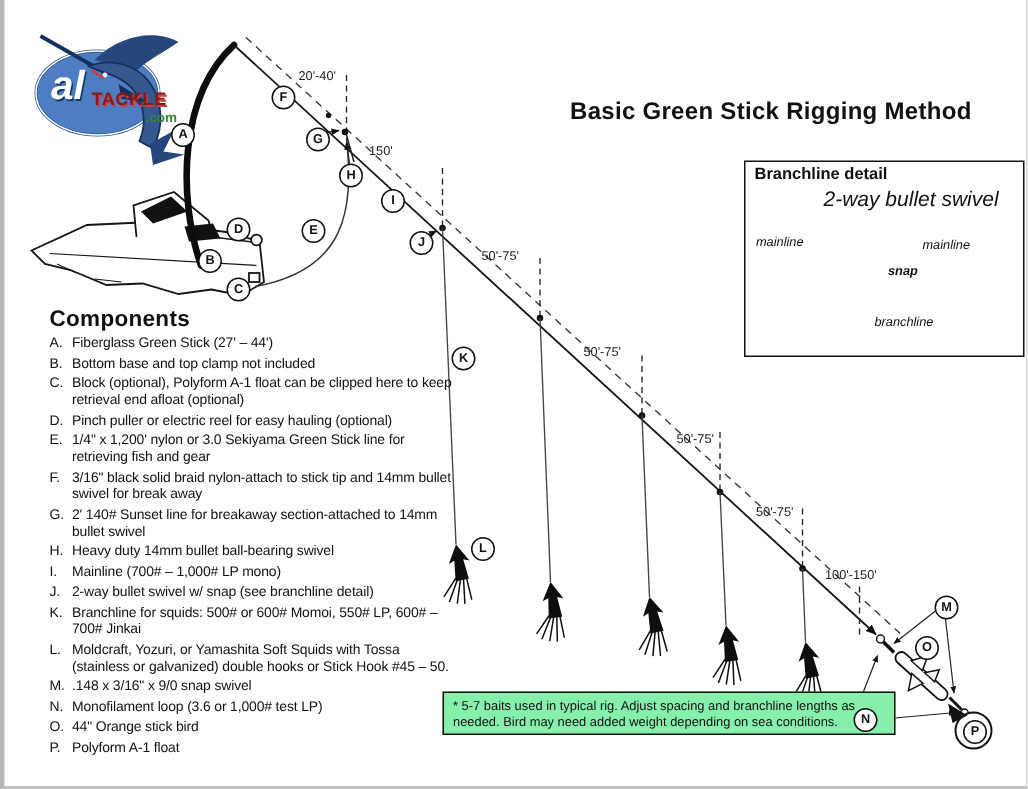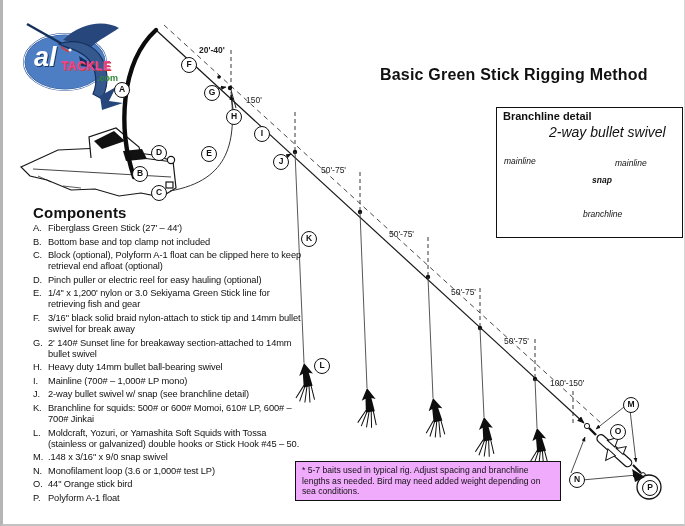--- a/index.html
+++ b/index.html
@@ -16,26 +16,26 @@
           text-align:center;z-index:5;position:absolute;}
   .comp-head{font-size:15px;font-weight:bold;letter-spacing:.2px;}
   .comp-list{position:absolute;left:30px;top:223px;width:270px;}
   .ci{display:flex;margin-bottom:2.6px;font-size:9.3px;line-height:11px;letter-spacing:-0.1px;}
   .cl{flex:0 0 15px;}
   .ct{flex:1;}
   .detail-box{position:absolute;left:493px;top:107px;width:185px;height:129px;
               border:1.3px solid #111;background:#fff;z-index:2;}
   .dt-head{font-size:11px;font-weight:bold;}
   .it{font-style:italic;font-size:8.5px;}
-  .foot-box{position:absolute;left:292px;top:461px;width:266px;border:1.2px solid #111;
-            background:#f0abfc;padding:3px 6px;box-sizing:border-box;z-index:2;}
+  .foot-box{position:absolute;left:292px;top:461px;width:302px;border:1.2px solid #111;
+            background:#86efac;padding:3px 6px;box-sizing:border-box;z-index:2;}
   .foot-box div{font-size:8.6px;line-height:10.5px;white-space:normal;}
   .logo-al{font-size:27px;font-weight:bold;font-style:italic;color:#fff;
            text-shadow:1px 1px 0 #173a6b;z-index:4;}
-  .logo-tackle{font-size:12px;font-weight:bold;color:#ec4899;letter-spacing:.4px;
+  .logo-tackle{font-size:12px;font-weight:bold;color:#7f1d1d;letter-spacing:.4px;
            text-shadow:1px 1px 0 #d43c3c;z-index:4;}
   .logo-com{font-size:9px;font-weight:bold;color:#2f8a35;z-index:4;}
 </style>
 </head>
 <body>
 
 <div id="page">
 
   <svg id="art" width="685" height="526" viewBox="0 0 685 526">
     <defs>
@@ -200,21 +200,21 @@
     <div class="ci">
         <span class="cl">I.</span>
         <span class="ct">Mainline (700# – 1,000# LP mono)</span>
       </div>
     <div class="ci">
         <span class="cl">J.</span>
         <span class="ct">2-way bullet swivel w/ snap (see branchline detail)</span>
       </div>
     <div class="ci">
         <span class="cl">K.</span>
-        <span class="ct">Branchline for squids: 500# or 600# Momoi, 610# LP, 600# – 700# Jinkai</span>
+        <span class="ct">Branchline for squids: 500# or 600# Momoi, 550# LP, 600# – 700# Jinkai</span>
       </div>
     <div class="ci">
         <span class="cl">L.</span>
         <span class="ct">Moldcraft, Yozuri, or Yamashita Soft Squids with Tossa (stainless or galvanized) double hooks or Stick Hook #45 – 50.</span>
       </div>
     <div class="ci">
         <span class="cl">M.</span>
         <span class="ct">.148 x 3/16" x 9/0 snap swivel</span>
       </div>
     <div class="ci">
@@ -224,21 +224,21 @@
     <div class="ci">
         <span class="cl">O.</span>
         <span class="ct">44" Orange stick bird</span>
       </div>
     <div class="ci">
         <span class="cl">P.</span>
         <span class="ct">Polyform A-1 float</span>
       </div>
   </div>
 
-  <div class="abs dist" style="left:196px;top:45px;font-weight:bold;">20'-40'</div>
+  <div class="abs dist" style="left:196px;top:45px;">20'-40'</div>
   <div class="abs dist" style="left:243px;top:95px;">150'</div>
   <div class="abs dist" style="left:318px;top:165px;">50'-75'</div>
   <div class="abs dist" style="left:386px;top:229px;">50'-75'</div>
   <div class="abs dist" style="left:448px;top:287px;">50'-75'</div>
   <div class="abs dist" style="left:501px;top:336px;">50'-75'</div>
   <div class="abs dist" style="left:547px;top:378px;">100'-150'</div>
 
   <div class="plabel" style="left:111px;top:82px;">A</div>
   <div class="plabel" style="left:129px;top:166px;">B</div>
   <div class="plabel" style="left:148px;top:185px;">C</div>

